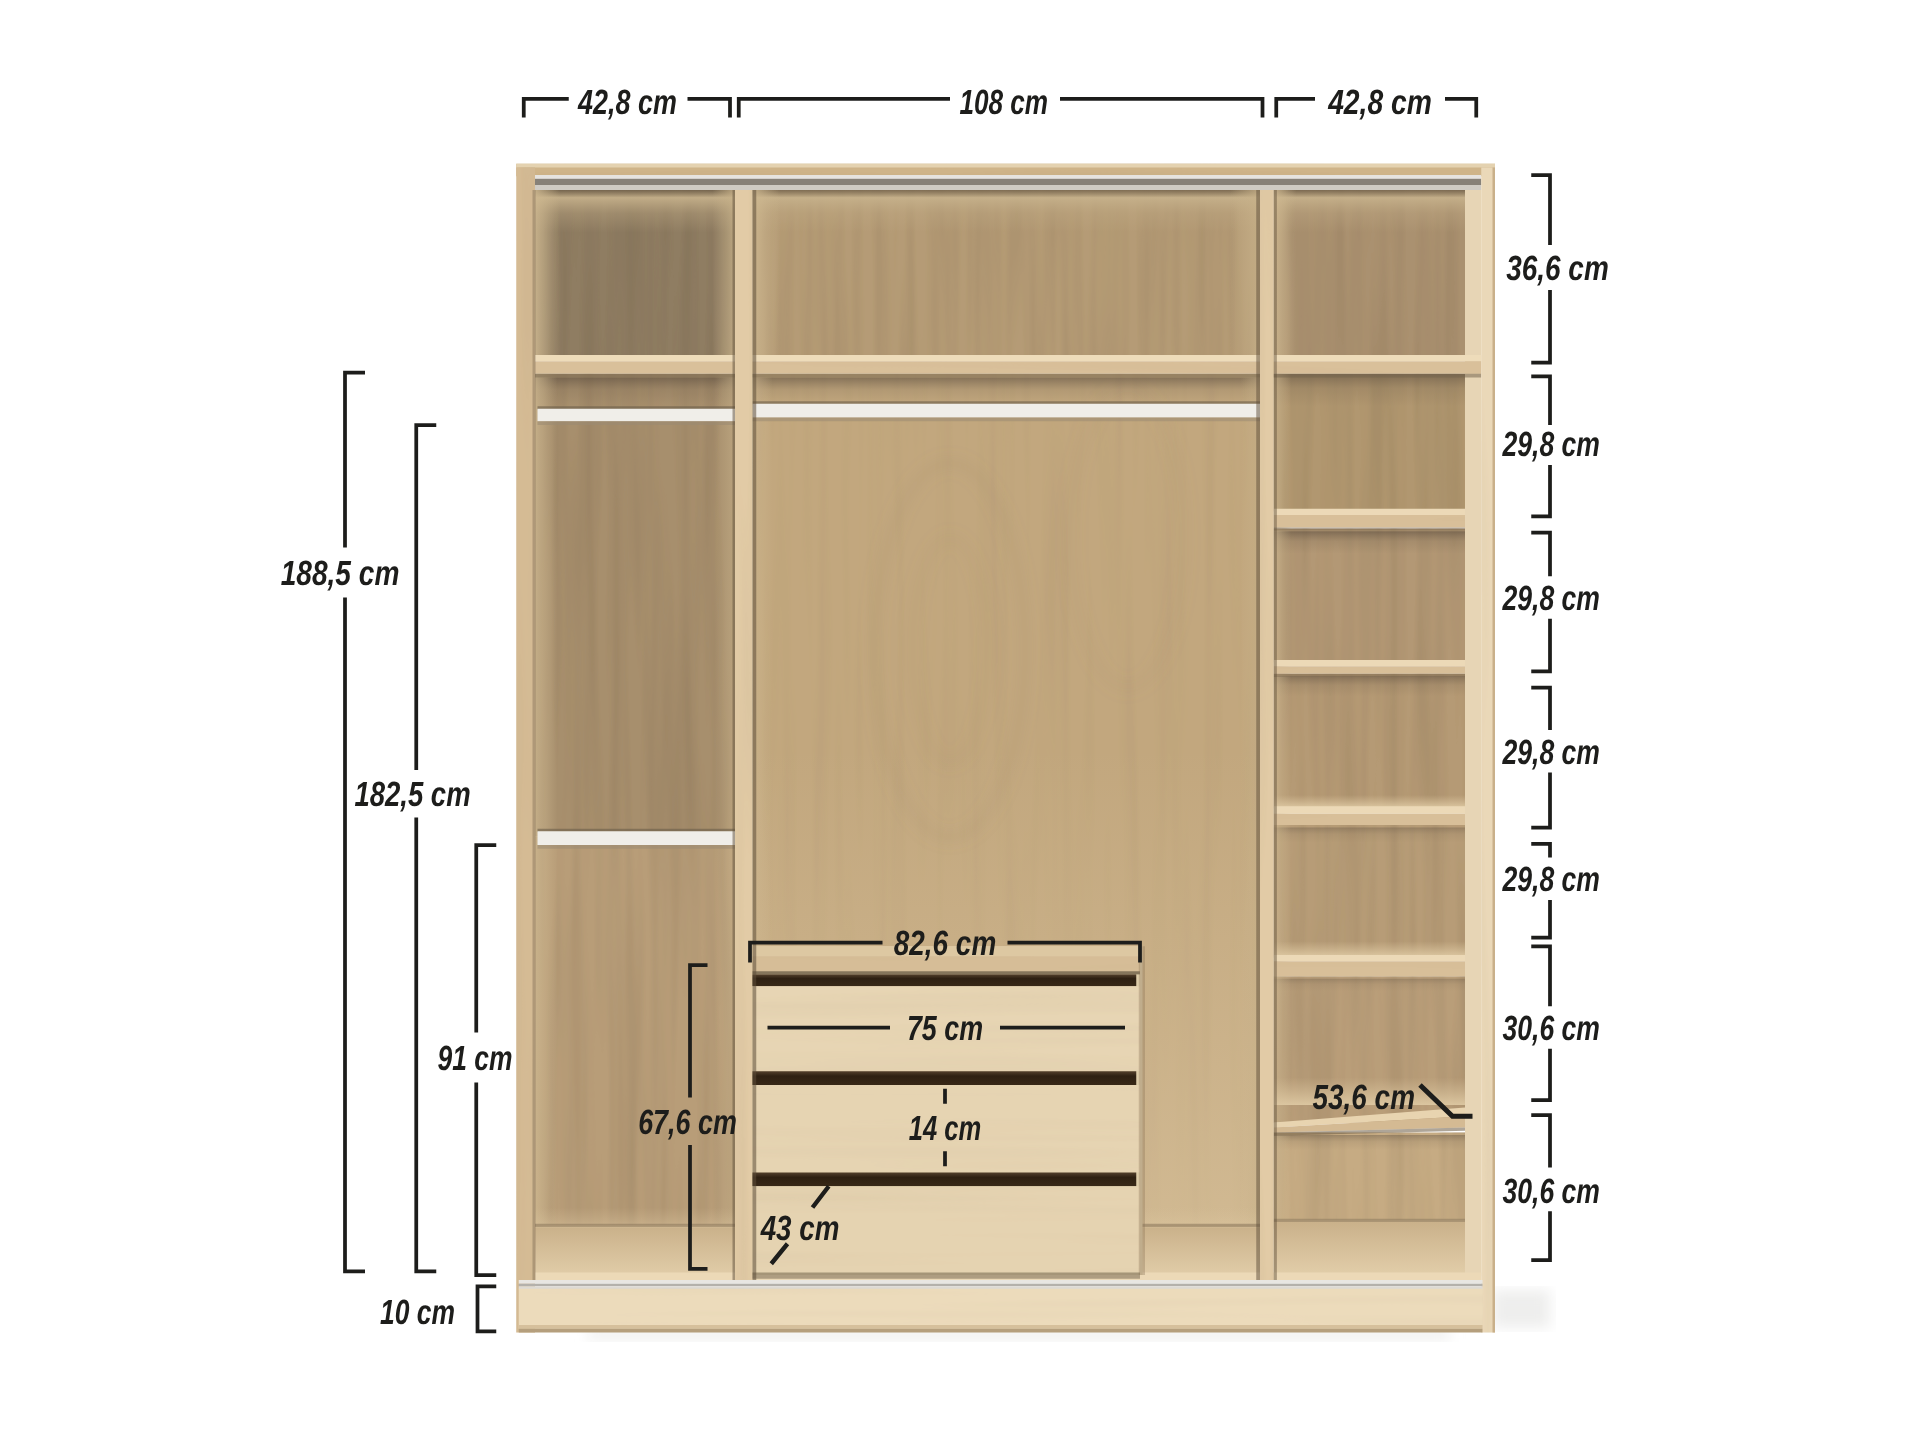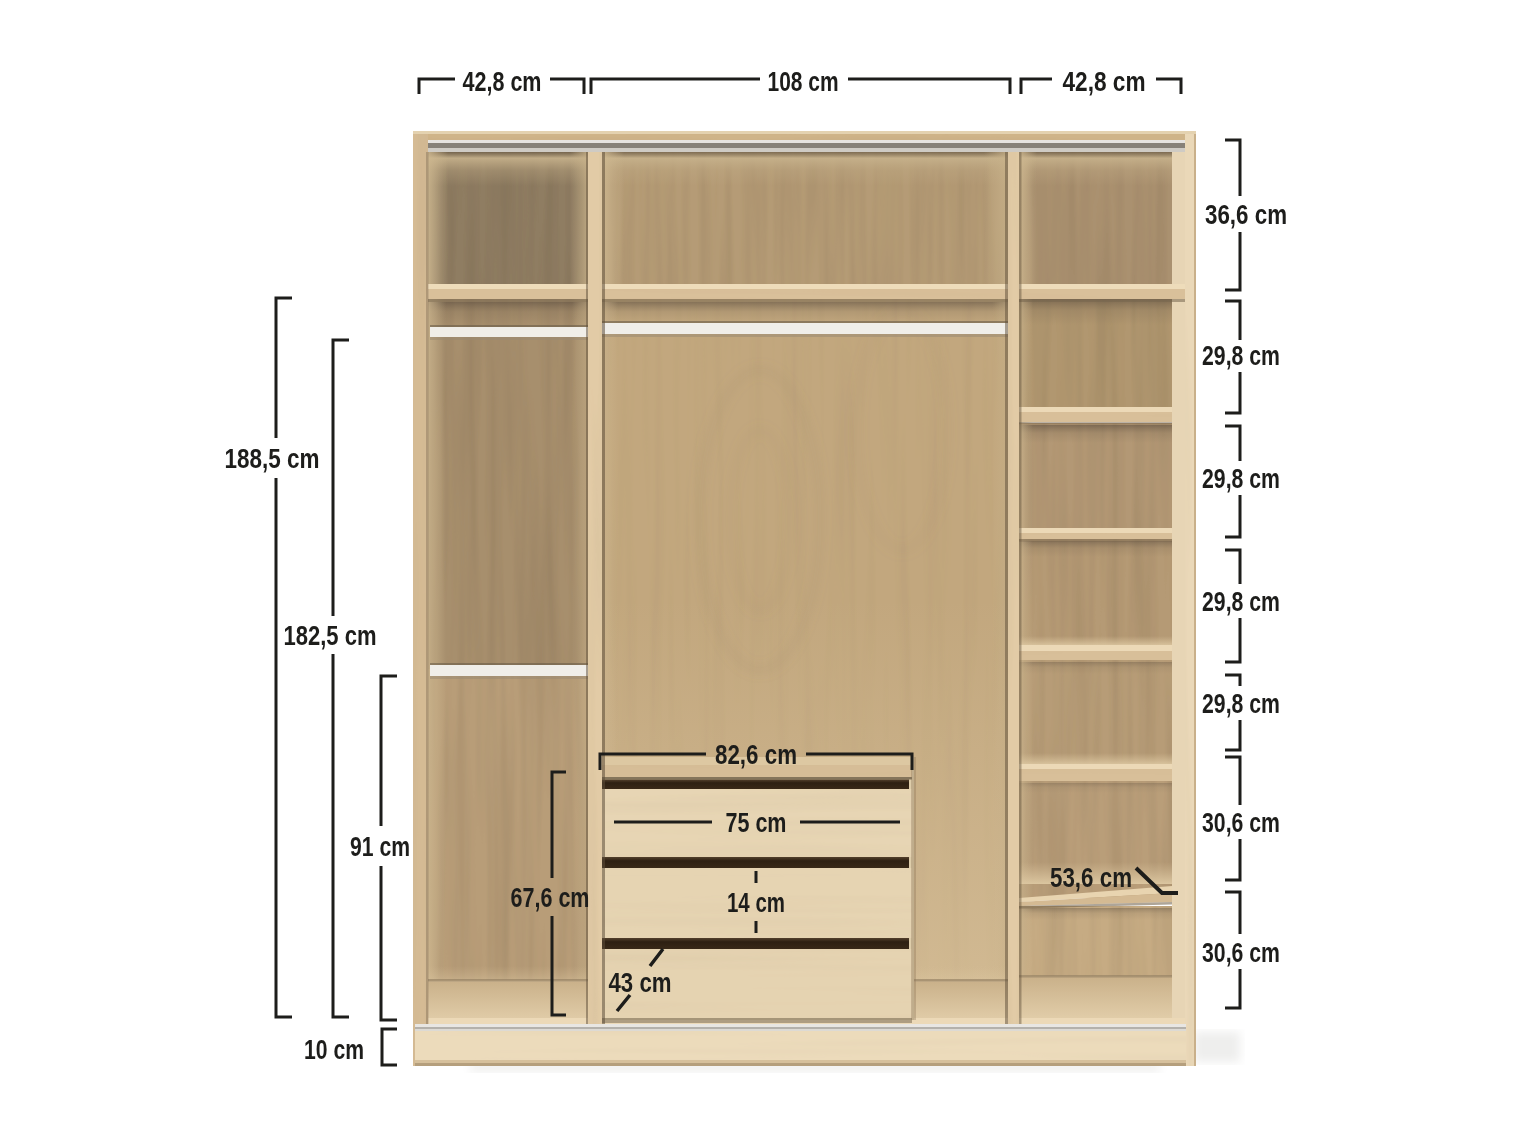--- a/index.html
+++ b/index.html
@@ -1,16 +1,16 @@
 <!DOCTYPE html>
 <html><head>
 <meta charset="utf-8">
 <style>
   html,body{margin:0;padding:0;background:#ffffff;width:1526px;height:1144px;overflow:hidden;}
-  #stage{position:relative;width:1526px;height:1144px;font-family:"Liberation Sans",sans-serif;}
+  #stage{position:relative;width:1526px;height:1144px;font-family:"Liberation Sans",sans-serif;font-style:italic;}
   svg{position:absolute;left:0;top:0;}
 </style>
 </head>
 <body>
 <div id="stage">
 <svg width="1526" height="1144" viewBox="0 0 1526 1144">
 <defs>
   <filter id="wv" x="0%" y="0%" width="100%" height="100%">
     <feTurbulence type="fractalNoise" baseFrequency="0.09 0.004" numOctaves="2" seed="11" result="n"></feTurbulence>
     <feColorMatrix in="n" type="matrix" values="0 0 0 0 0  0 0 0 0 0  0 0 0 0 0  1.1 0 0 0 -0.38" result="a"></feColorMatrix>

